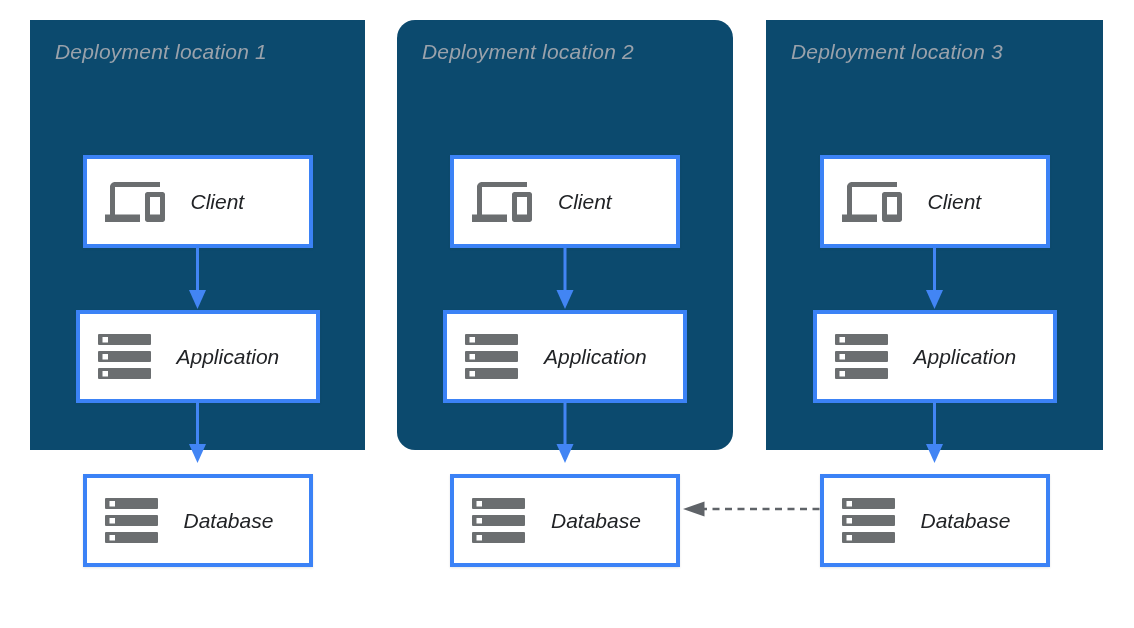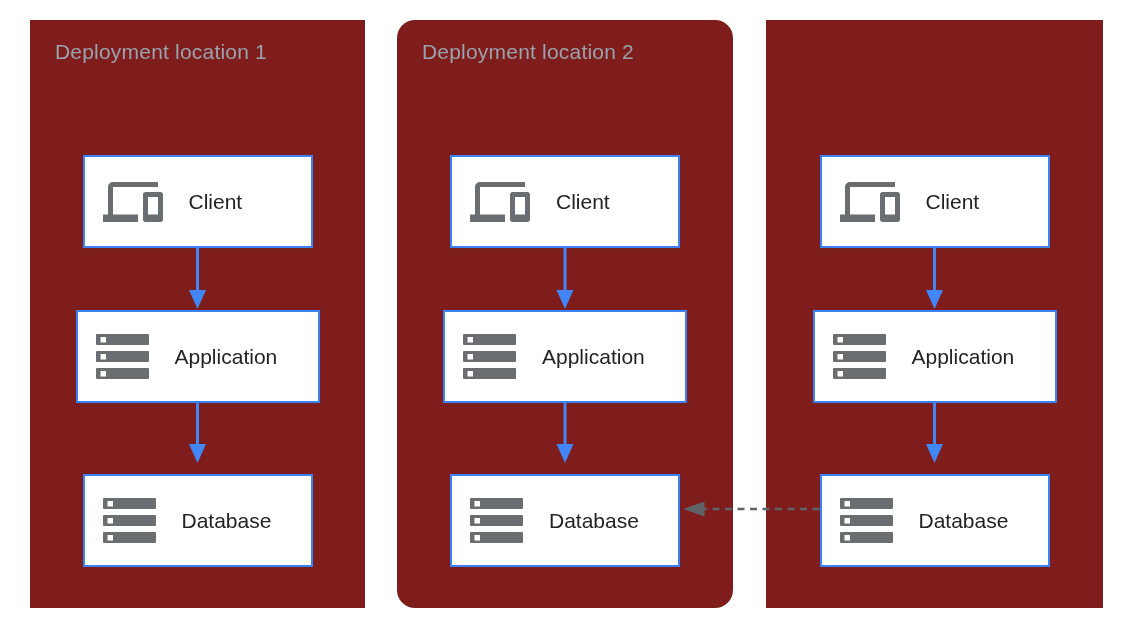--- a/index.html
+++ b/index.html
@@ -16,22 +16,23 @@
   }
   .canvas {
     position: absolute;
     left: 0; top: 0;
     width: 1134px;
     height: 628px;
   }
   .panel {
     position: absolute;
     top: 20px;
-    height: 588px;
-    background: #7f1d1d;
+    height: 430px;
+    background: #0c4a6e;
+    font-style: italic;
   }
   .panel-1 { left: 30px;  width: 335px; }
   .panel-2 { left: 397px; width: 336px; border-radius: 18px; }
   .panel-3 { left: 766px; width: 337px; }
 
   .panel-title {
     position: absolute;
     left: 25px;
     top: 20px;
     font-size: 21px;
@@ -40,21 +41,21 @@
     letter-spacing: 0.2px;
     white-space: nowrap;
   }
 
   .node {
     position: absolute;
     left: 50%;
     transform: translateX(-50%);
     height: 93px;
     background: #ffffff;
-    border: 2px solid #3b82f6;
+    border: 4px solid #3b82f6;
     box-shadow: 0 1px 2px rgba(60,64,67,0.12);
     box-sizing: border-box;
     display: flex;
     align-items: center;
     gap: 26px;
     padding-left: 18px;
   }
   .node-client      { top: 135px; width: 230px; }
   .node-application { top: 290px; width: 244px; }
   .node-database    { top: 454px; width: 230px; }
@@ -174,20 +175,21 @@
               <rect x="4.5" y="20" width="5.5" height="5.5"></rect>
               <rect x="4.5" y="37" width="5.5" height="5.5"></rect>
             </g>
           </svg>
       </span>
       <span class="node-label">Database</span>
     </div>
   </section>
 
   <section class="panel panel-3">
+    <div class="panel-title">Deployment location 3</div>
 
     <div class="node node-client">
       <span class="icon">
         <svg width="60" height="60" viewBox="0 0 24 24">
             <path fill="#6b6e70" d="M4 6h18V4H4c-1.1 0-2 .9-2 2v11H0v3h14v-3H4V6zm19 2h-6c-.55 0-1 .45-1 1v10c0 .55.45 1 1 1h6c.55 0 1-.45 1-1V9c0-.55-.45-1-1-1zm-1 9h-4v-7h4v7z"></path>
           </svg>
       </span>
       <span class="node-label">Client</span>
     </div>
 

